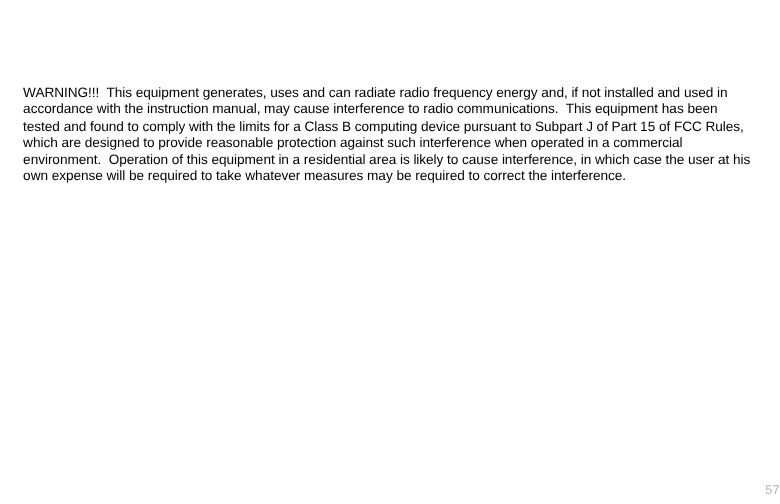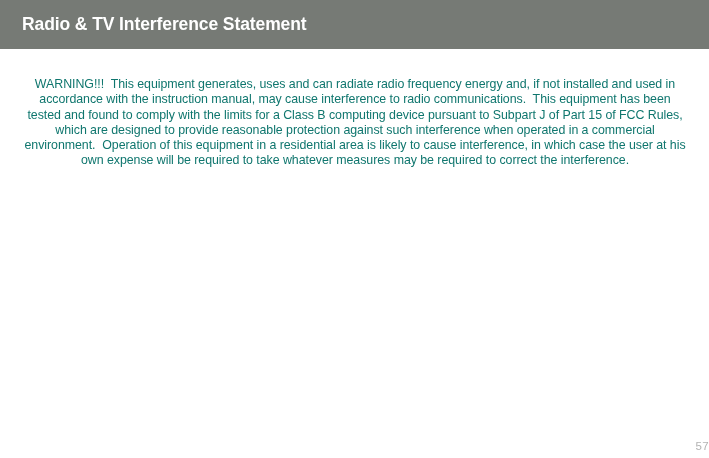--- a/index.html
+++ b/index.html
@@ -47,27 +47,27 @@
     line-height: 1;
     white-space: nowrap;
   }
 
   
   .body-copy {
     position: absolute;
     left: 21px;
     top: 77px;
     width: 668px;
-    color: #0f766e;
+    color: #000000;
     font-family: "Liberation Sans", sans-serif;
     font-size: 12.4px;
     line-height: 15.3px;
     letter-spacing: -0.05px;
     white-space: pre-wrap;
-    text-align: center;
+    text-align: left;
   }
 
   
   .page-number {
     position: absolute;
     left: 0;
     top: 440px;
     width: 709px;
     text-align: right;
     color: #b3b3b3;
@@ -75,21 +75,18 @@
     font-size: 11.5px;
     line-height: 13px;
     letter-spacing: 0.3px;
   }
 </style>
 </head>
 <body>
 
 <div class="page">
 
-  <div class="header-bar">
-    <span class="header-title">Radio &amp; TV Interference Statement</span>
-  </div>
 
   <div class="body-copy">WARNING!!!  This equipment generates, uses and can radiate radio frequency energy and, if not installed and used in accordance with the instruction manual, may cause interference to radio communications.  This equipment has been tested and found to comply with the limits for a Class B computing device pursuant to Subpart J of Part 15 of FCC Rules, which are designed to provide reasonable protection against such interference when operated in a commercial environment.  Operation of this equipment in a residential area is likely to cause interference, in which case the user at his own expense will be required to take whatever measures may be required to correct the interference.</div>
 
   <div class="page-number">57</div>
 
 </div>
 
 </body></html>

